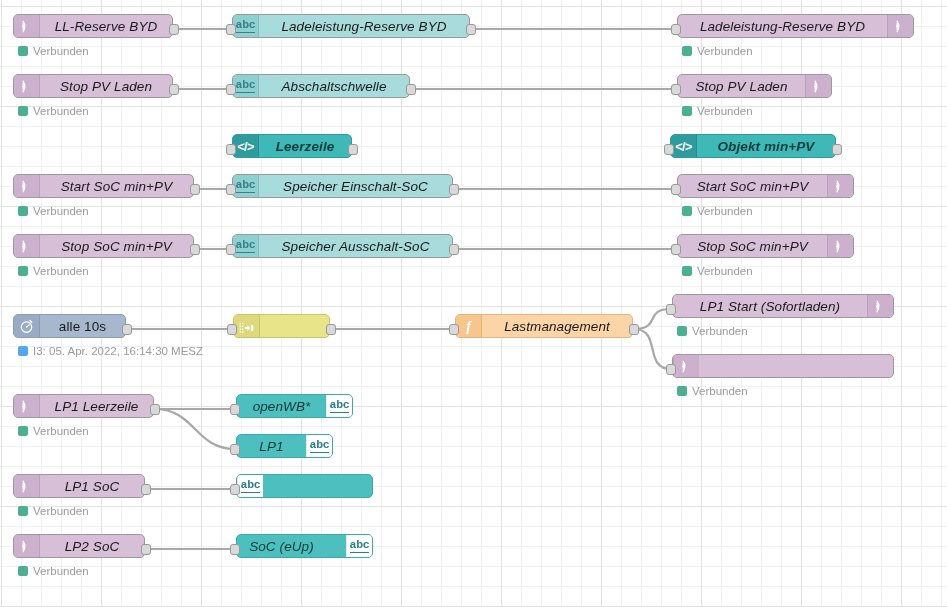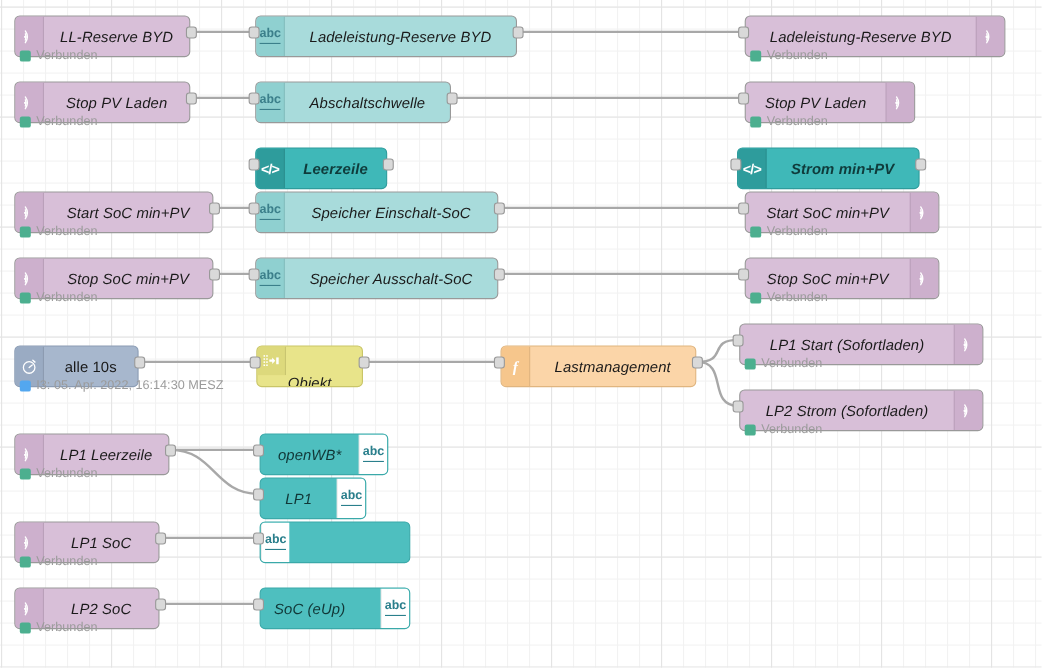--- a/index.html
+++ b/index.html
@@ -21,21 +21,21 @@
       linear-gradient(to bottom, #f1f1f1 1px, transparent 1px);
     background-size: 100px 100px, 100px 100px, 20px 20px, 20px 20px;
     background-position: 1px 6px, 1px 6px, 1px 6px, 1px 6px;
   }
   #wires { position: absolute; left: 0; top: 0; width: 947px; height: 607px;
            pointer-events: none; }
 
   
   .node {
     position: absolute;
-    height: 38px;
+    height: 24px;
     border-radius: 5px;
     border: 1px solid #999;
     display: flex;
     align-items: stretch;
     overflow: hidden;
     box-sizing: border-box;
   }
   .node .label {
     flex: 1 1 auto;
     display: flex;
@@ -238,21 +238,21 @@
           <span class="ic ic-code" style="width:auto;height:auto;">&lt;/&gt;</span>
         </span>
         <span class="label">Leerzeile</span>
       </div>
       <div class="port" style="left: 226px; top: 144px;"></div>
       <div class="port" style="left: 348px; top: 144px;"></div>
       <div class="node c-tmpl" style="left: 670px; top: 134px; width: 166px;">
         <span class="iconbox left">
           <span class="ic ic-code" style="width:auto;height:auto;">&lt;/&gt;</span>
         </span>
-        <span class="label">Strom min+PV</span>
+        <span class="label">Objekt min+PV</span>
       </div>
       <div class="port" style="left: 664px; top: 144px;"></div>
       <div class="port" style="left: 832px; top: 144px;"></div>
       <div class="node c-mqtt" style="left: 13px; top: 174px; width: 181px;">
         <span class="iconbox left">
           <svg class="ic" viewBox="0 0 16 16">
             <g fill="none" stroke="#ffffff" stroke-width="1.35" stroke-linecap="round">
               <path d="M4.3 2.3 A10 10 0 0 1 4.3 13.7"></path>
               <path d="M4.3 5.0 A7 7 0 0 1 4.3 11.0"></path>
               <path d="M4.3 7.6 A3.6 3.6 0 0 1 4.3 8.4"></path>
@@ -395,21 +395,20 @@
             <circle cx="4.2" cy="8" r="1.15" fill="#ffffff"></circle>
           </svg>
         </span>
       </div>
       <div class="port" style="left: 666px; top: 304px;"></div>
       <div class="status" style="left: 677px; top: 325px;">
         <span class="dot" style="background:#4caf8f;border-radius:2px"></span>
         <span>Verbunden</span>
       </div>
       <div class="node c-mqtt" style="left: 672px; top: 354px; width: 222px;">
-        <span class="label">LP2 Strom (Sofortladen)</span>
         <span class="iconbox right">
           <svg class="ic" viewBox="0 0 16 16">
             <g fill="none" stroke="#ffffff" stroke-width="1.35" stroke-linecap="round">
               <path d="M4.3 2.3 A10 10 0 0 1 4.3 13.7"></path>
               <path d="M4.3 5.0 A7 7 0 0 1 4.3 11.0"></path>
               <path d="M4.3 7.6 A3.6 3.6 0 0 1 4.3 8.4"></path>
             </g>
             <circle cx="4.2" cy="8" r="1.15" fill="#ffffff"></circle>
           </svg>
         </span>

